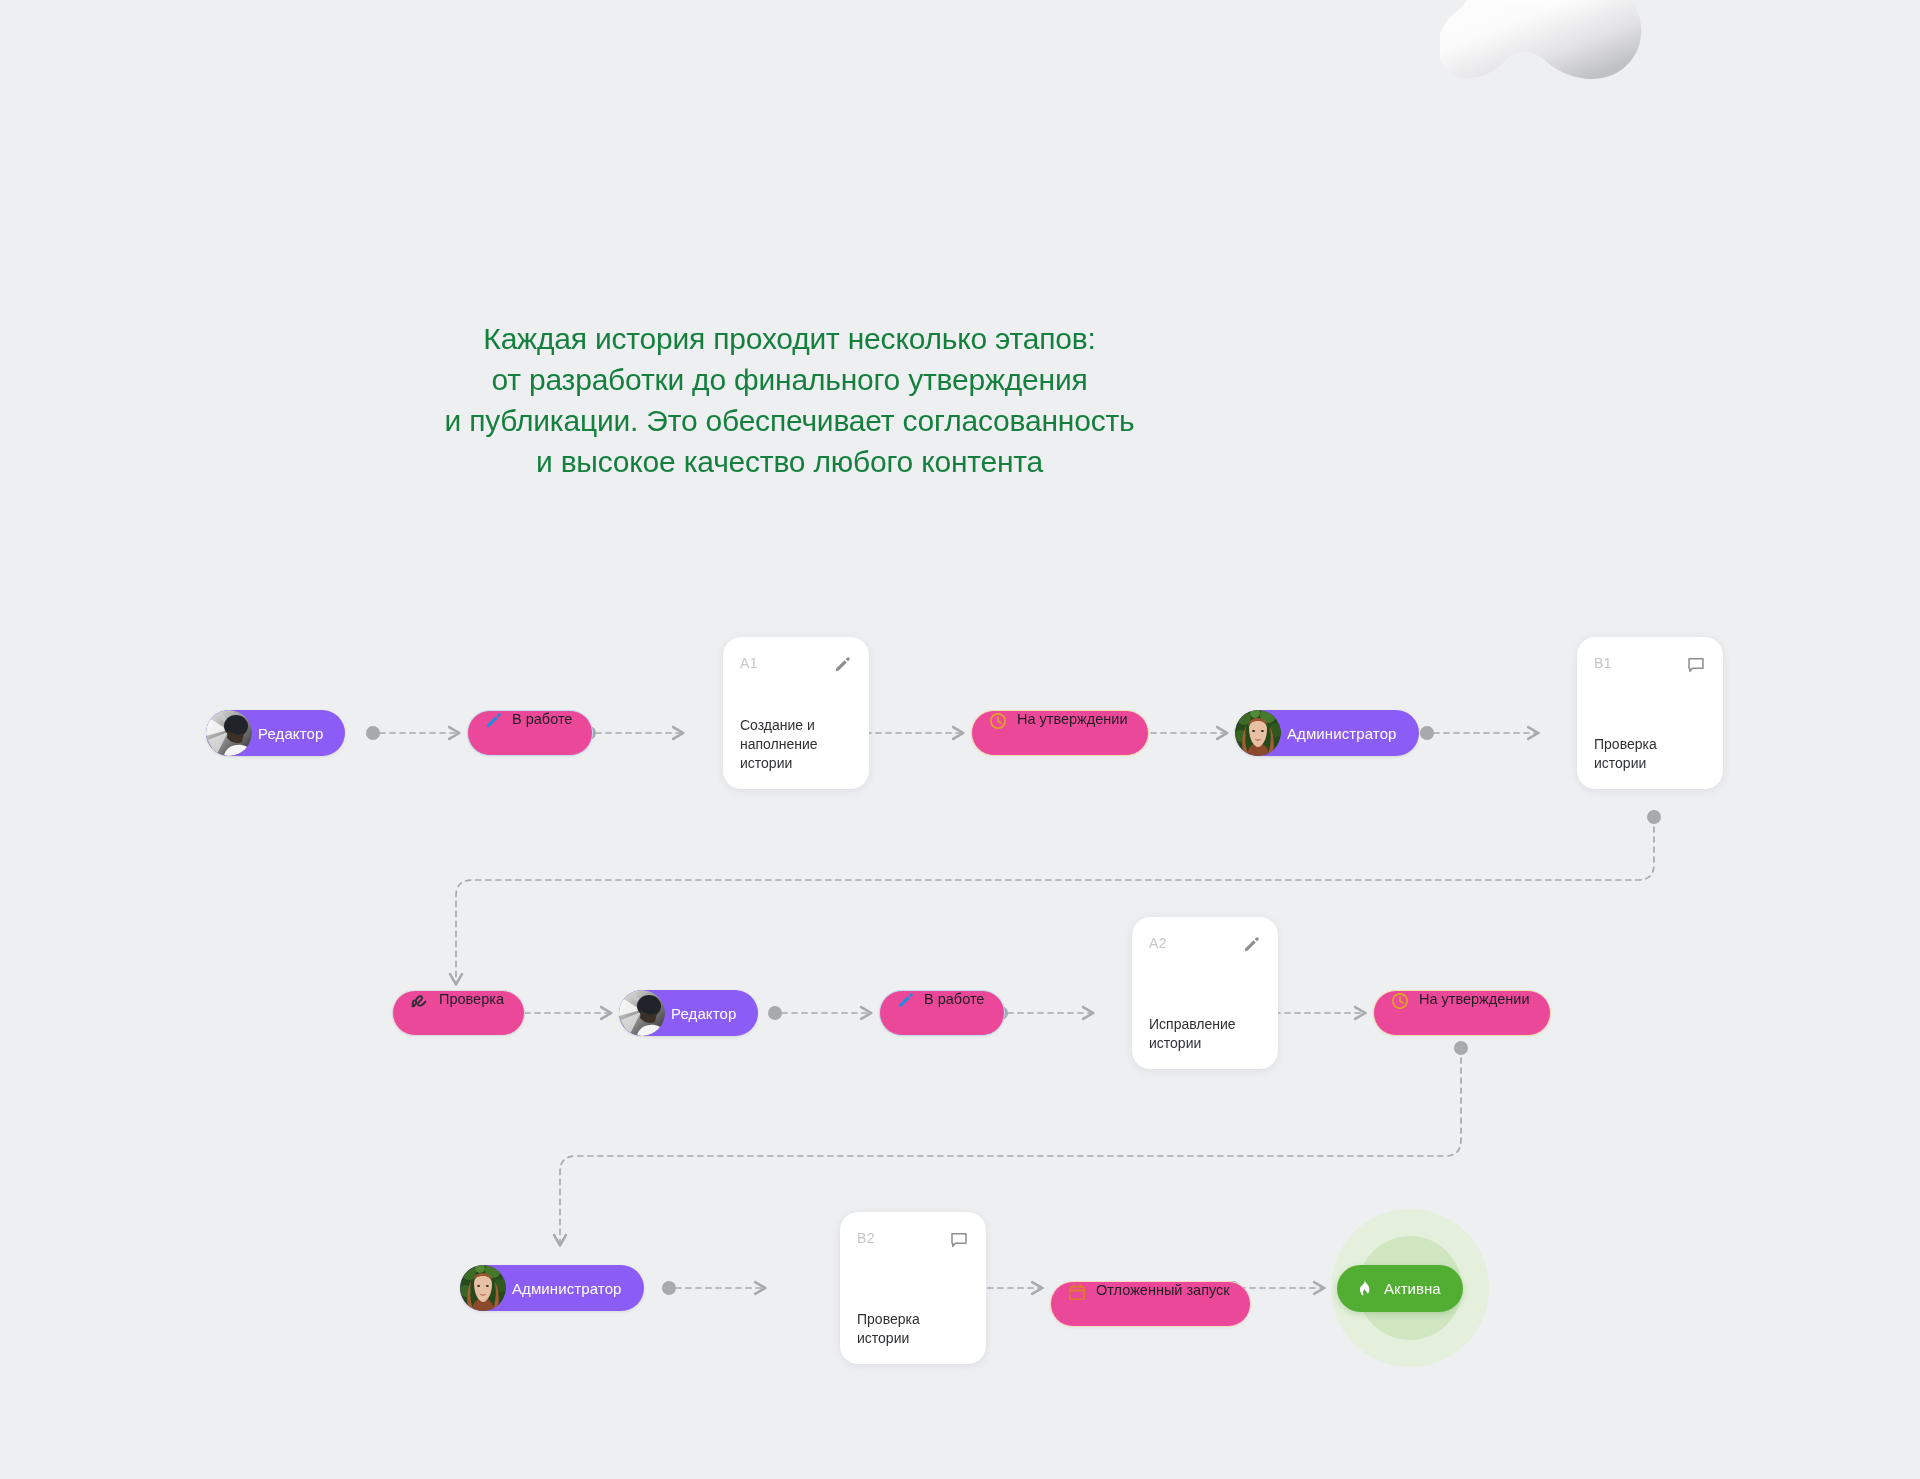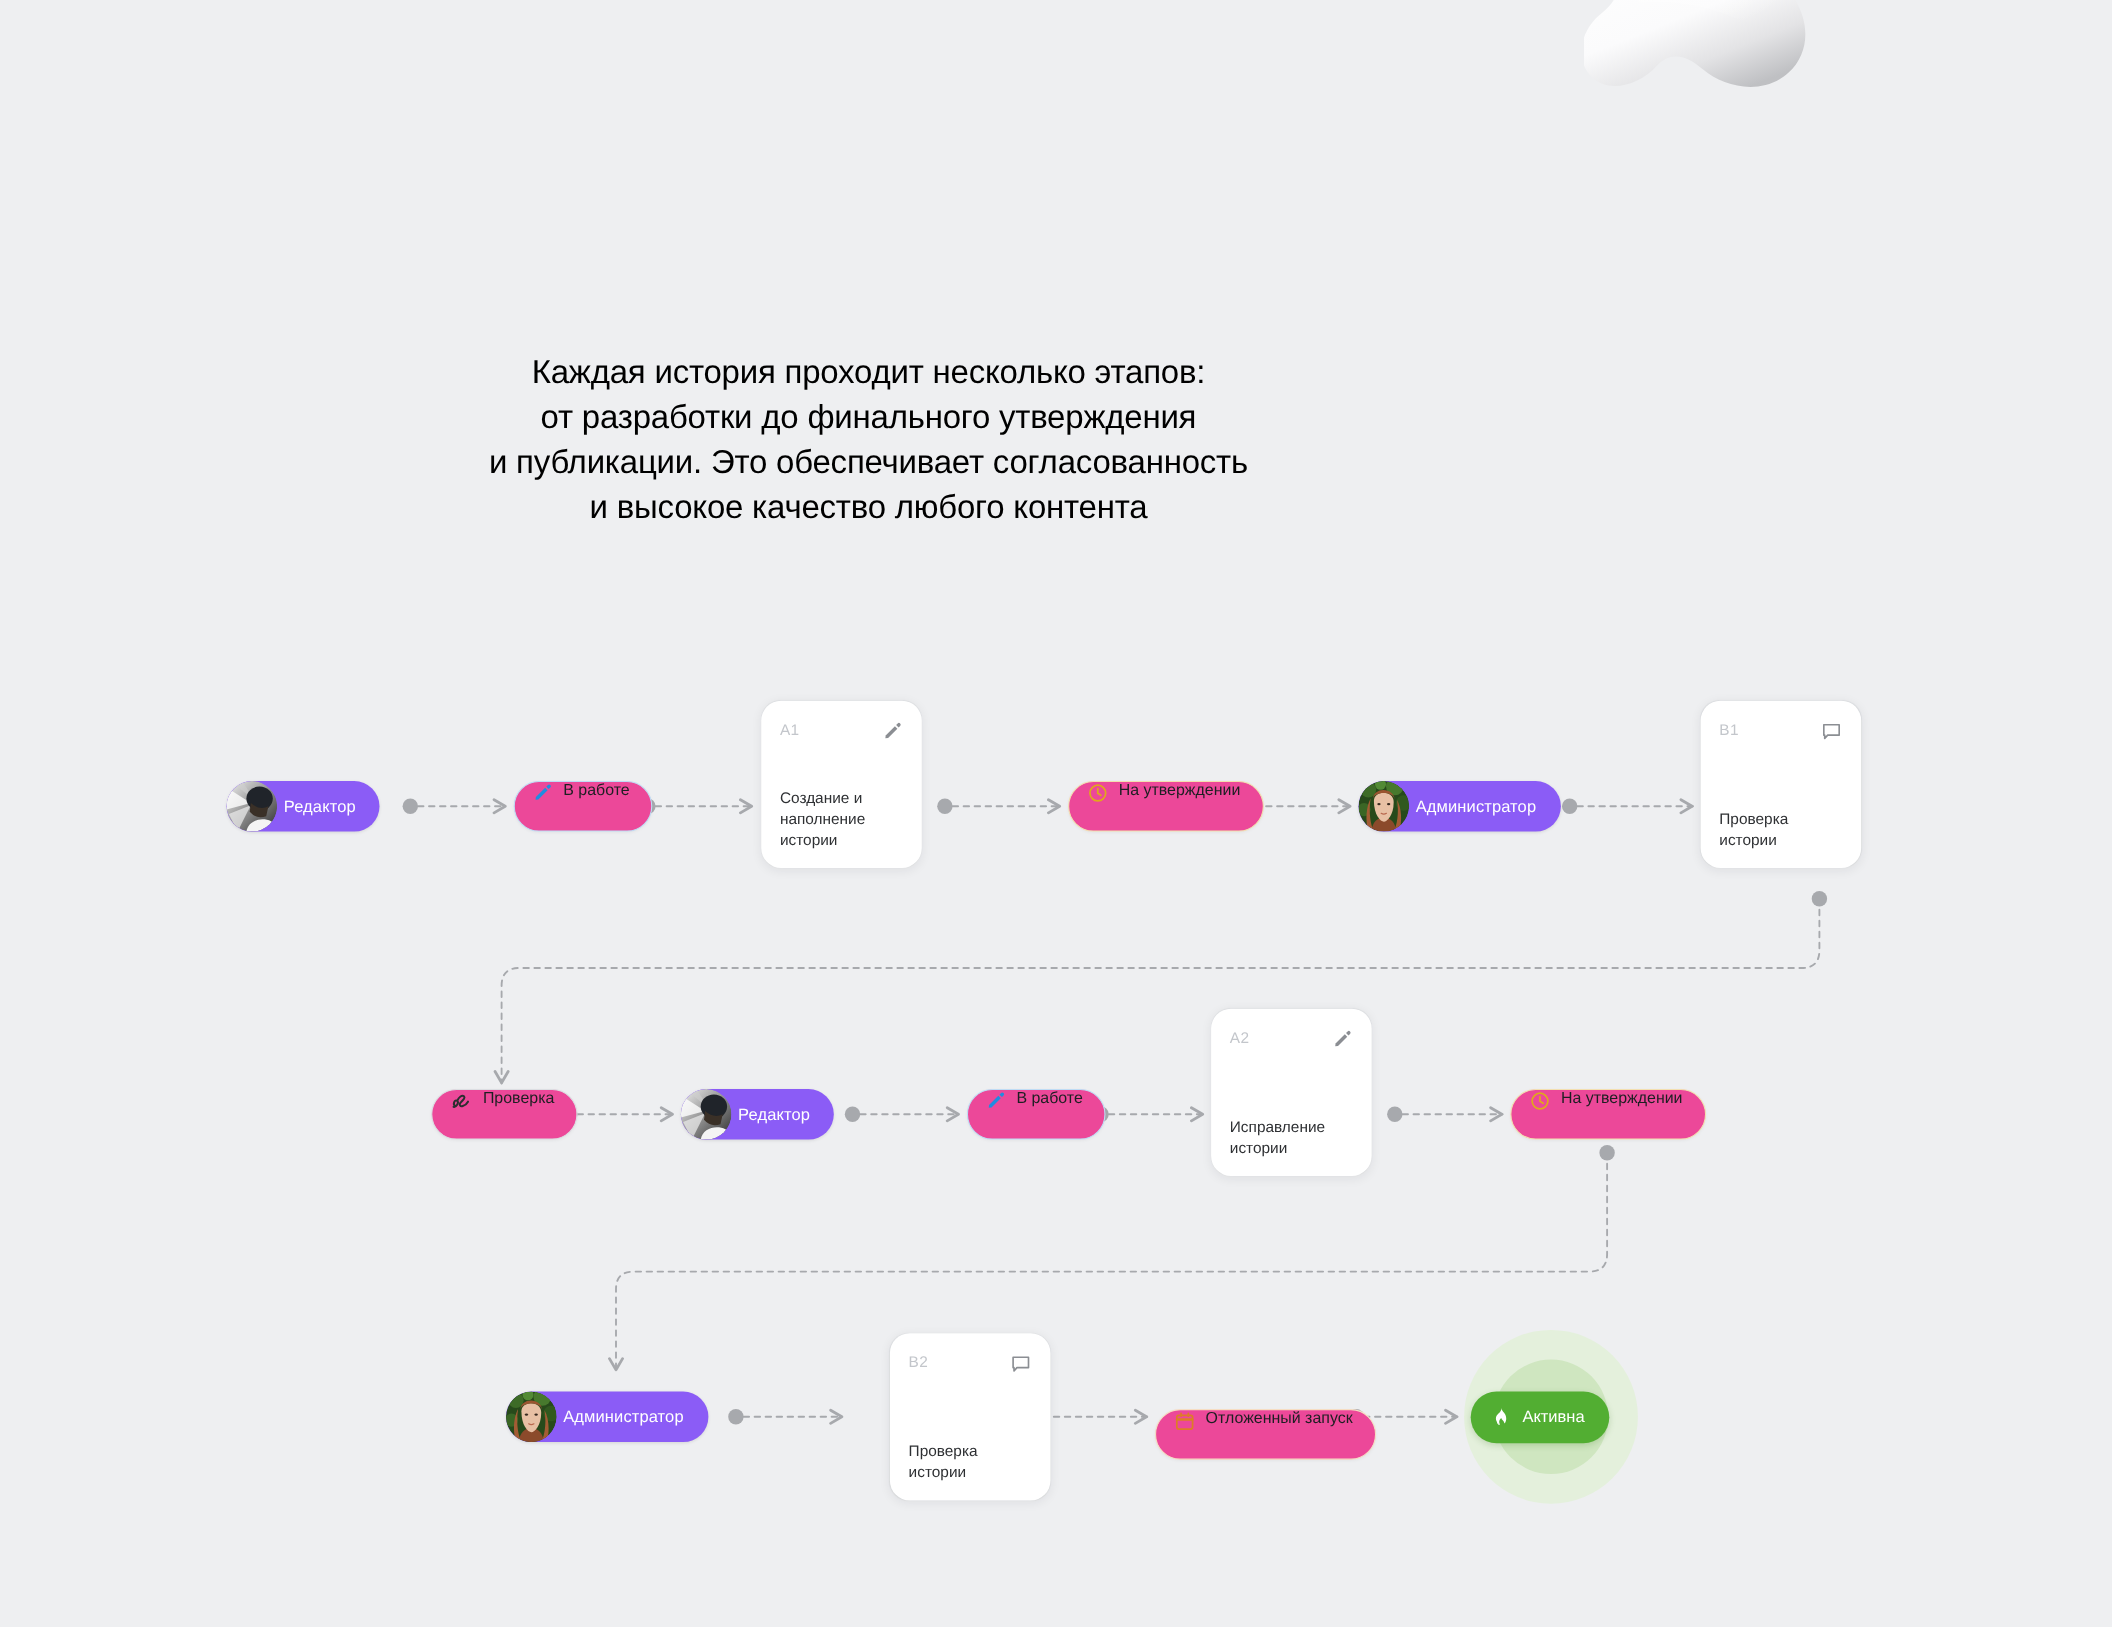--- a/index.html
+++ b/index.html
@@ -14,21 +14,21 @@
 
   
   .blob-wrap { position: absolute; left: 1440px; top: -10px; width: 230px; height: 115px; }
 
   
   .headline {
     position: absolute; left: 0; top: 318px; width: 1579px;
     text-align: center;
     font-size: 30px; line-height: 41px;
     letter-spacing: -0.2px;
-    color: #000000; font-weight: 400;
+    color: #15803d; font-weight: 400;
     white-space: pre-line;
   }
 
   
   .edges { position: absolute; inset: 0; width: 1920px; height: 1479px; pointer-events: none; }
 
   
   .node { position: absolute; }
 
   
@@ -84,21 +84,21 @@
     justify-content: flex-end;
   }
   .greenpill .glabel { color: #fff; font-size: 15px; white-space: nowrap; }
 
   
   .card {
     width: 146px; height: 152px;
     background: #ffffff; border-radius: 18px;
     box-shadow: 0 2px 10px rgba(25,30,40,.07), 0 0 1px rgba(25,30,40,.06);
     padding: 18px 17px 16px 17px;
-    display: flex; flex-direction: column;
+    display: flex; flex-direction: column; margin-left: 31px;
   }
   .card-top { display: flex; align-items: flex-start; justify-content: space-between; }
   .card-code { font-size: 14px; color: #c3c6cb; letter-spacing: .4px; }
   .card-body { margin-top: auto; font-size: 14px; line-height: 19px; color: #2e3033; }
 
   
   .ic { display: block; flex: 0 0 auto; }
 </style>
 </head>
 <body style="background: rgb(238, 239, 241);">

